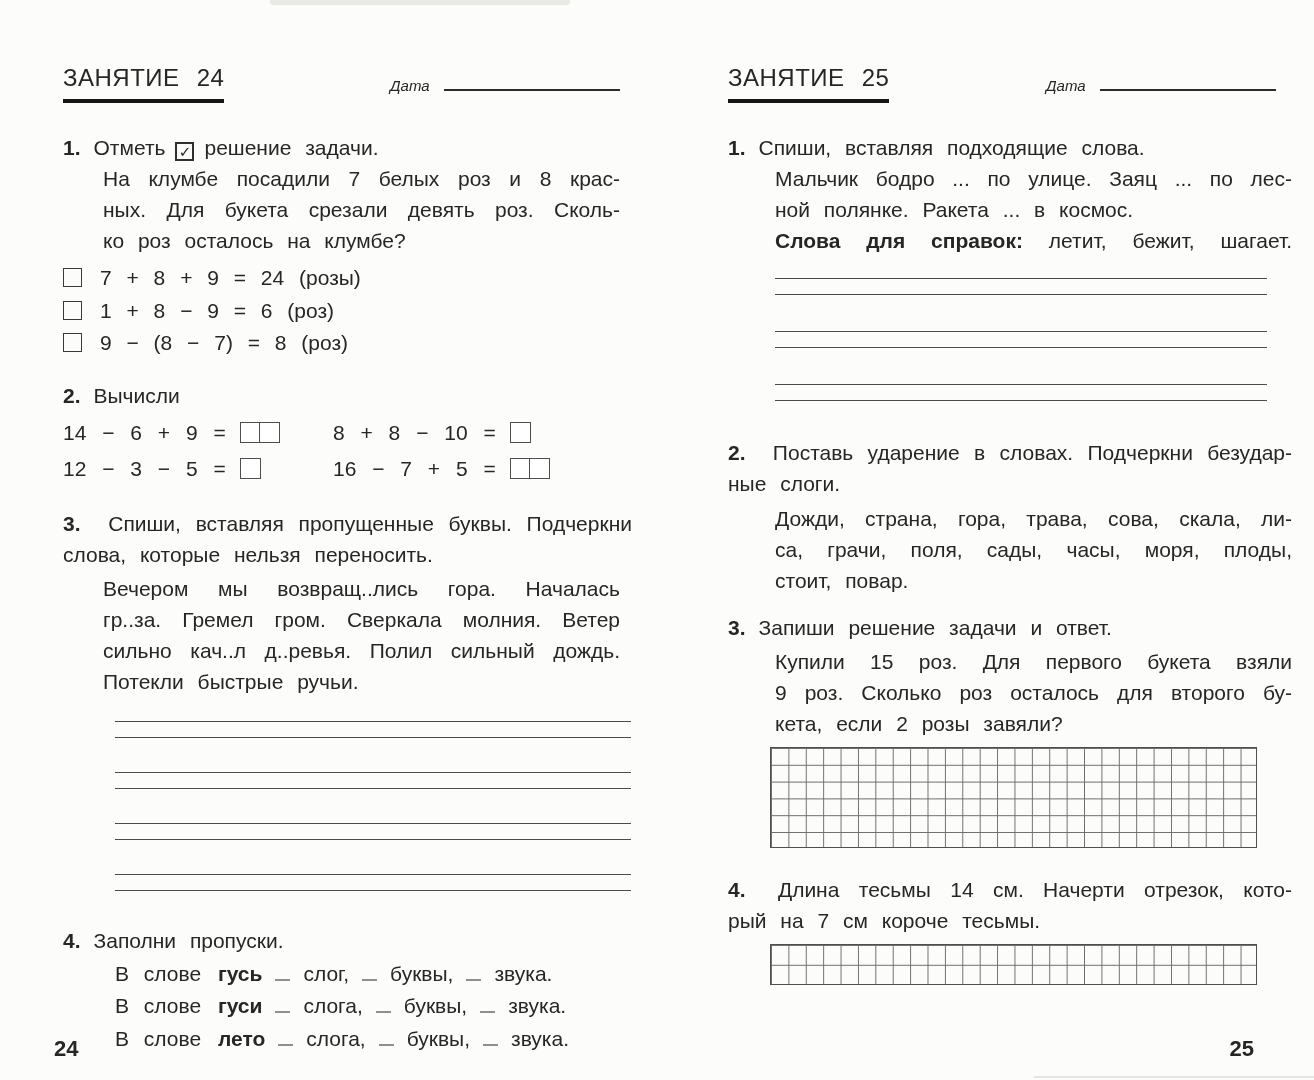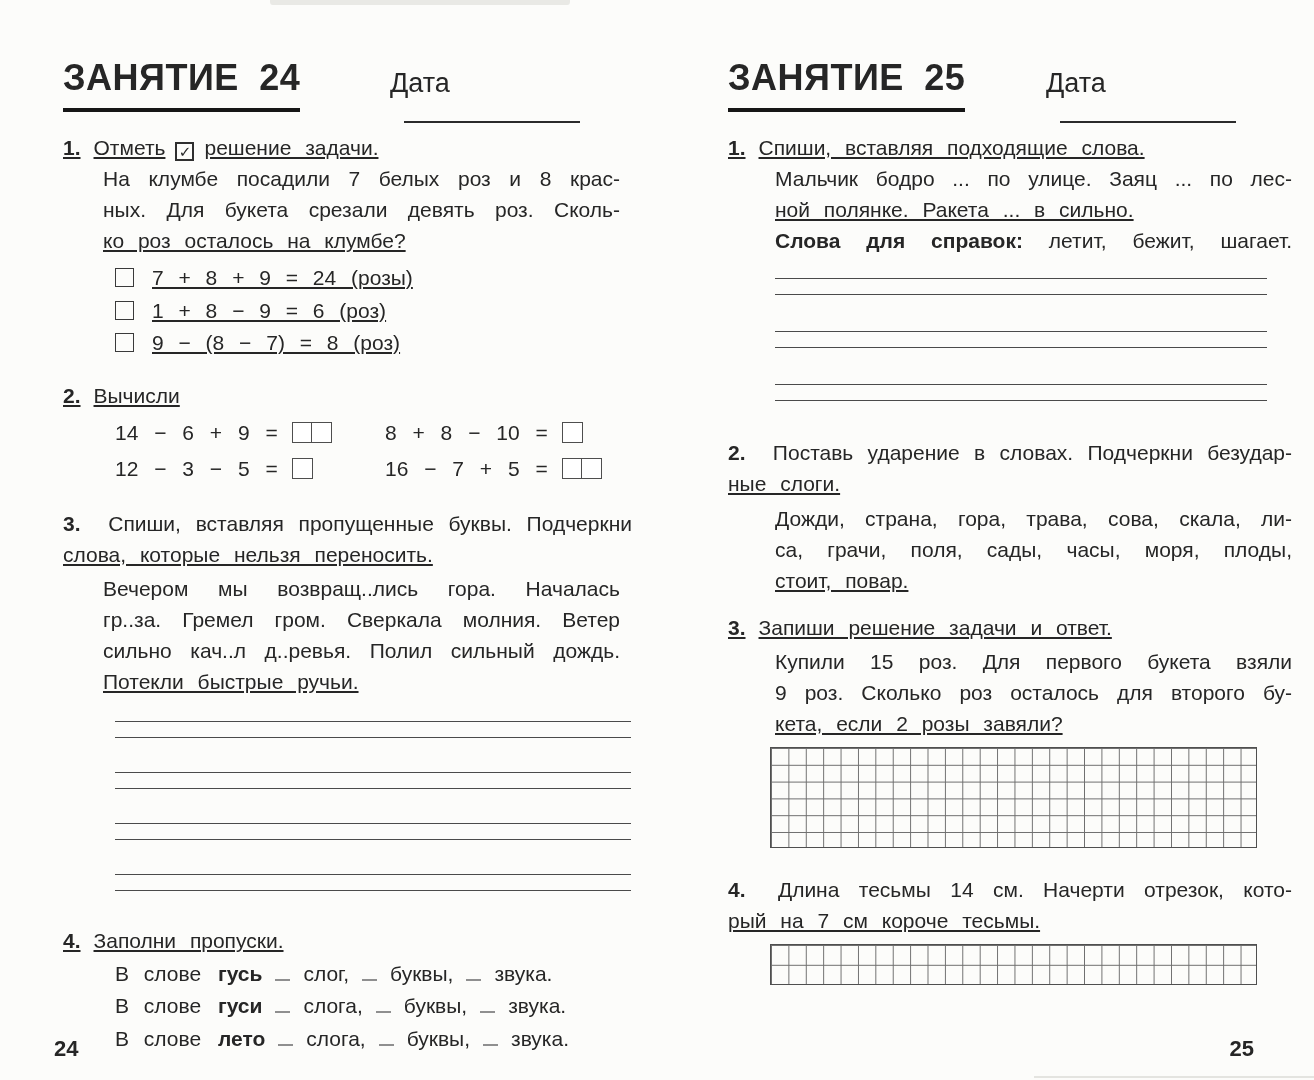--- a/index.html
+++ b/index.html
@@ -32,65 +32,65 @@
   .page-left  { left: 0;    width: 657px; padding: 62px 0 0 63px; }
   .page-right { left: 657px; width: 657px; padding: 62px 0 0 71px; }
 
   .content-l { width: 569px; }
   .content-r { width: 564px; }
 
   
   .header { position: relative; height: 52px; margin-bottom: 18px; }
   .lesson-title {
     display: inline-block;
-    font-size: 36px; font-weight: 700; letter-spacing: .5px;
+    font-size: 24px; font-weight: 400; letter-spacing: .5px;
     word-spacing: 10px;
-    padding-bottom: 15px;
+    padding-bottom: 6px;
     border-bottom: 4px solid #161616;
   }
   .date-block { position: absolute; top: 6px; }
   .page-left  .date-block { left: 327px; }
   .page-right .date-block { left: 318px; }
-  .date-label { font-size: 27px; }
+  .date-label { font-size: 15px; font-style: italic; }
   .date-line {
     display: inline-block; width: 176px; height: 15px;
     border-bottom: 2px solid #2b2b2b; margin-left: 14px;
   }
 
   
   .jl { text-align: justify; text-align-last: justify; }
-  .ll { text-align: left; word-spacing: 8px; text-decoration: underline; }
+  .ll { text-align: left; word-spacing: 8px; }
   .pline { word-spacing: 8px; }
   .tnum { font-weight: 700; margin-right: 13px; }
   .ind-l { margin-left: 40px; width: 517px; }
   .ind-r { margin-left: 47px; width: 517px; }
   b { font-weight: 700; }
 
   .task { margin-bottom: 0; }
 
   
   .cb {
     display: inline-block; width: 19px; height: 19px;
     border: 2px solid #2f2f2f; box-sizing: border-box;
     vertical-align: -2px; margin: 0 10px;
     line-height: 15px; text-align: center; text-align-last: center;
     font-size: 15px; font-weight: 700; word-spacing: 0;
   }
-  .opt { margin-left: 52px; line-height: 32.5px; white-space: nowrap; text-decoration: underline; }
+  .opt { line-height: 32.5px; white-space: nowrap; }
   .opt .sq {
     display: inline-block; width: 19px; height: 19px;
     border: 1.8px solid #3a3a3a; box-sizing: border-box;
     vertical-align: -2px; margin-right: 18px;
   }
   .opt-text { word-spacing: 9px; }
 
   
   .eq-pair {
     display: grid; grid-template-columns: 270px auto;
-    margin-left: 52px; line-height: 34px; margin-bottom: 2px; text-align: center;
+    line-height: 34px; margin-bottom: 2px; text-align: center;
   }
   .eq { display: flex; align-items: center; }
   .expr { word-spacing: 10px; margin-right: 14px; white-space: nowrap; }
   .bx {
     width: 21px; height: 21px; box-sizing: border-box;
     border: 1.7px solid #4e4e4e; display: inline-block; background: #fff;
   }
   .bx2 { display: inline-flex; }
   .bx2 .bx + .bx { margin-left: -1.7px; }
 
@@ -244,21 +244,21 @@
           <span class="date-label">Дата</span><span class="date-line"></span>
         </span>
       </div>
 
       <div class="task">
         <div class="pline ll">
           <span class="tnum">1.</span><span>Спиши, вставляя подходящие слова.</span>
         </div>
         <div class="ind-r">
           <div class="pline jl">Мальчик бодро ... по улице. Заяц ... по лес-</div>
-          <div class="pline ll">ной полянке. Ракета ... в сильно.</div>
+          <div class="pline ll">ной полянке. Ракета ... в космос.</div>
           <div class="pline jl"><b>Слова для справок:</b> <span>летит, бежит, шагает.</span></div>
         </div>
         <div class="lines-r">
           <div class="line-pair"></div>
           <div class="line-pair"></div>
           <div class="line-pair"></div>
         </div>
       </div>
 
       <div class="task" style="margin-top:28px">

